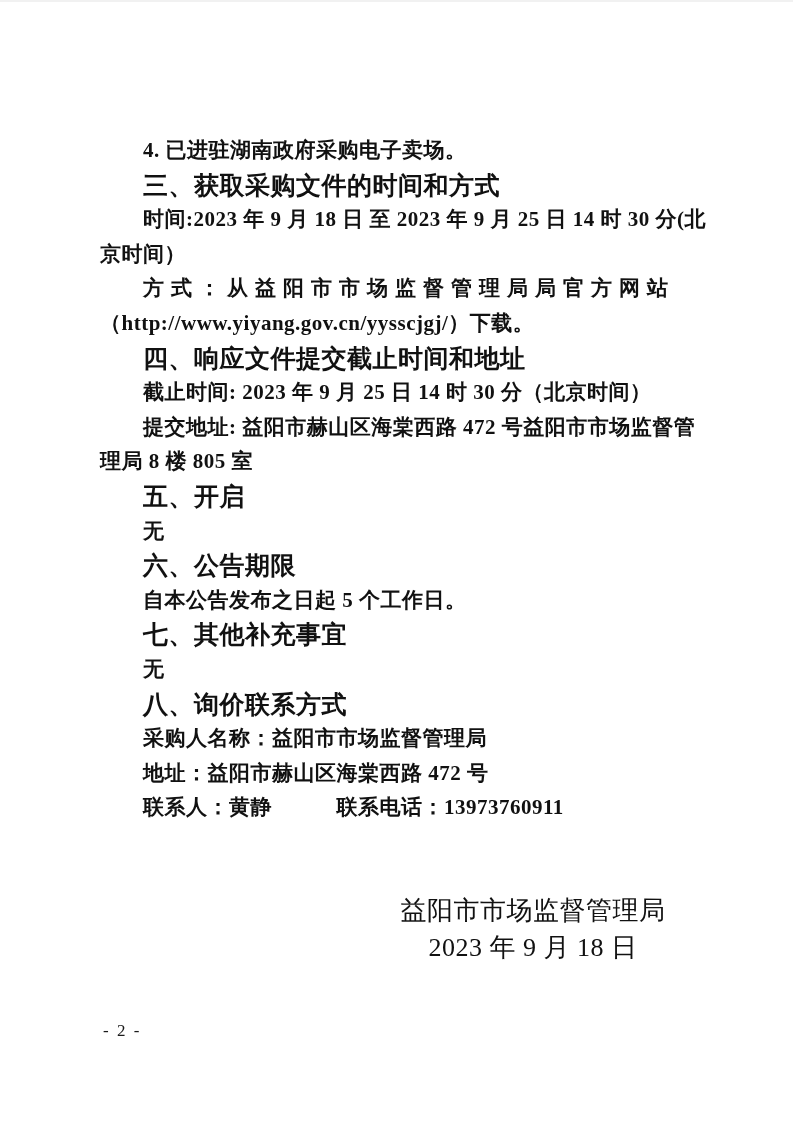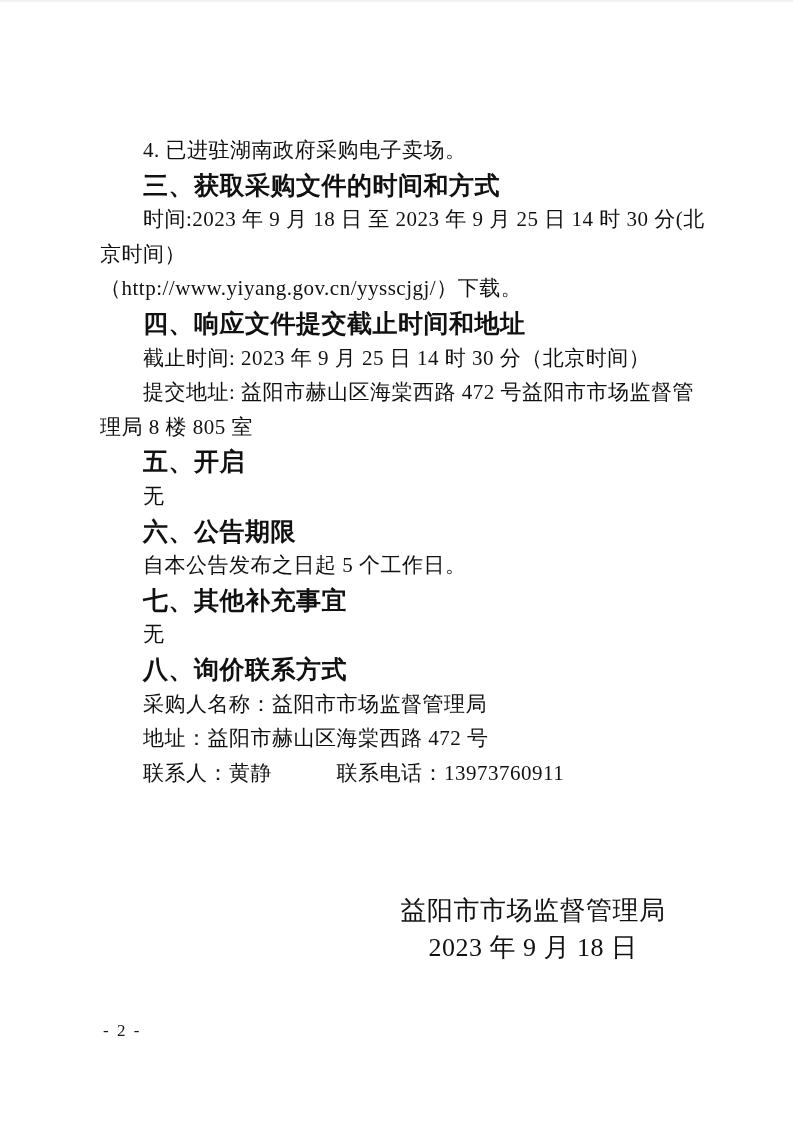--- a/index.html
+++ b/index.html
@@ -23,20 +23,21 @@
     left: 100px;
     top: 133px;
     width: 600px;
     font-size: 21px;
     line-height: 34.6px;
     letter-spacing: 0.5px;
   }
   .line {
     white-space: nowrap;
     height: 34.6px;
+    font-weight: bold;
   }
   .i { text-indent: 43px; }
   .h {
     font-weight: 700;
     font-family: "Liberation Sans", "DejaVu Sans", sans-serif;
     font-size: 25px;
   }
   .spread { letter-spacing: 7px; }
   .signature {
     position: absolute;
@@ -61,20 +62,21 @@
 </head>
 <body>
 
 <div class="top-edge"></div>
 
 <div class="doc">
   <div class="line i">4. 已进驻湖南政府采购电子卖场。</div>
   <div class="line i h">三、获取采购文件的时间和方式</div>
   <div class="line i">时间:2023 年 9 月 18 日 至 2023 年 9 月 25 日 14 时 30 分(北</div>
   <div class="line">京时间）</div>
+  <div class="line i spread">方式：从益阳市市场监督管理局局官方网站</div>
   <div class="line">（http://www.yiyang.gov.cn/yysscjgj/）下载。</div>
   <div class="line i h">四、响应文件提交截止时间和地址</div>
   <div class="line i">截止时间: 2023 年 9 月 25 日 14 时 30 分（北京时间）</div>
   <div class="line i">提交地址: 益阳市赫山区海棠西路 472 号益阳市市场监督管</div>
   <div class="line">理局 8 楼 805 室</div>
   <div class="line i h">五、开启</div>
   <div class="line i">无</div>
   <div class="line i h">六、公告期限</div>
   <div class="line i">自本公告发布之日起 5 个工作日。</div>
   <div class="line i h">七、其他补充事宜</div>

